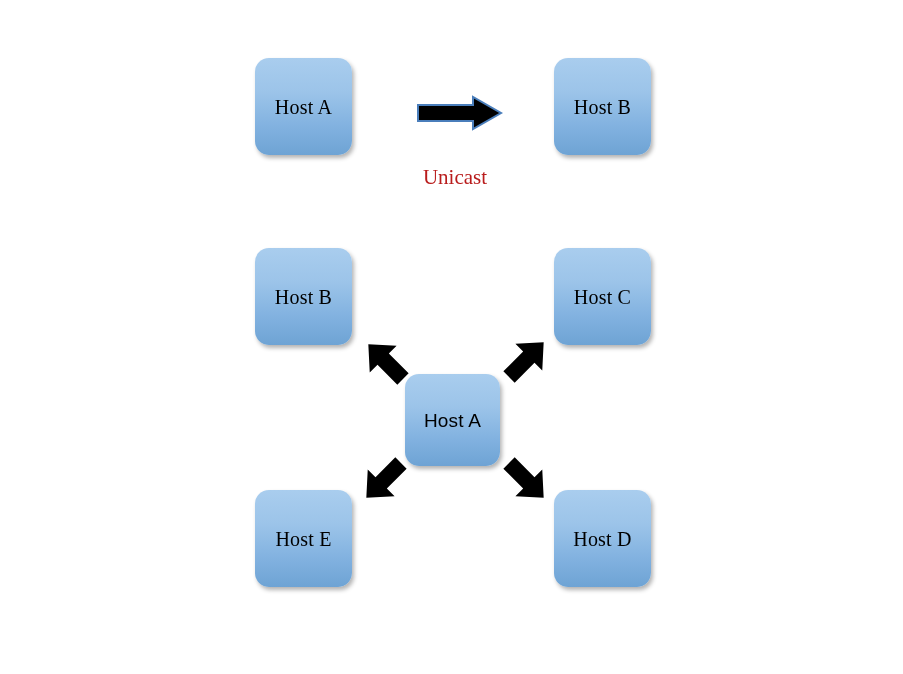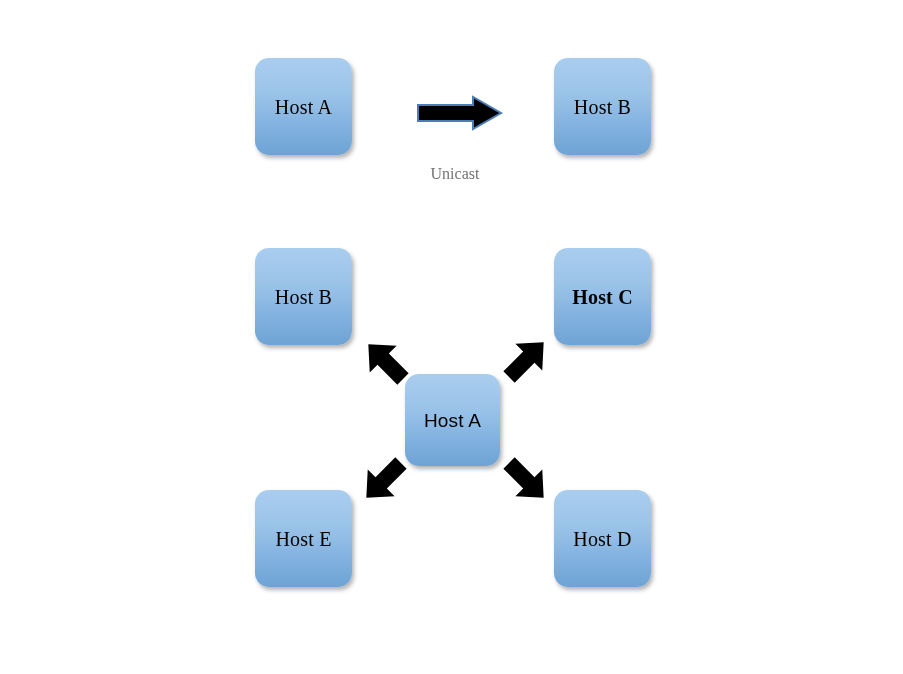--- a/index.html
+++ b/index.html
@@ -41,22 +41,22 @@
   }
   .host-box.sans .host-label {
     font-family: "Liberation Sans", sans-serif;
     font-size: 19px;
   }
 
   
   .caption {
     position: absolute;
     font-family: "Liberation Serif", serif;
-    font-size: 16px;
-    color: #737373;
+    font-size: 21px;
+    color: #b91c1c;
     white-space: nowrap;
     text-align: center;
     user-select: none;
   }
 
   
   .arrow {
     position: absolute;
     pointer-events: none;
   }
@@ -92,21 +92,21 @@
   <div class="host-box" style="left:554px; top:58px; width:97px; height:97px;">
     <span class="host-label">Host B</span>
   </div>
 
   <div class="caption" style="left:380px; top:165px; width:150px;">Unicast</div>
 
   <div class="host-box" style="left:255px; top:248px; width:97px; height:97px;">
     <span class="host-label">Host B</span>
   </div>
 
-  <div class="host-box" style="left:554px; top:248px; width:97px; height:97px;font-weight:bold;">
+  <div class="host-box" style="left:554px; top:248px; width:97px; height:97px;">
     <span class="host-label">Host C</span>
   </div>
 
   <div class="arrow" style="left:356px; top:332px; width:60px; height:60px;">
     <svg width="60" height="60" viewBox="0 0 60 60">
       <g transform="rotate(-135 30 30)">
         <polygon class="arrow-fill" points="6,22 34,22 34,11 55,30 34,49 34,38 6,38"></polygon>
       </g>
     </svg>
   </div>

